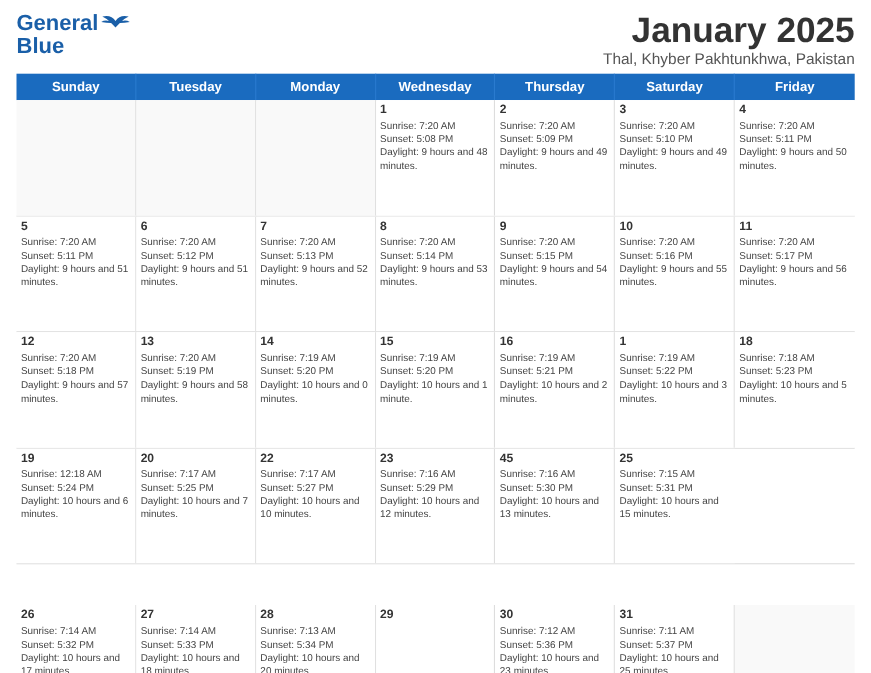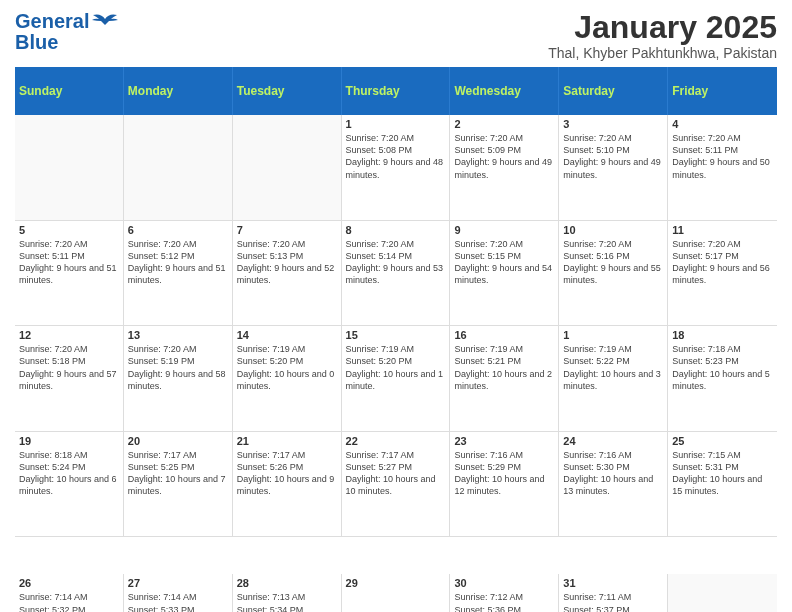--- a/index.html
+++ b/index.html
@@ -46,25 +46,25 @@
       flex: 1;
       display: flex;
       flex-direction: column;
     }
     .cal-header {
       display: grid;
       grid-template-columns: repeat(7, 1fr);
       background: #1a6bbf;
     }
     .cal-header-cell {
-      color: #bef264;
+      color: #ffffff;
       font-weight: bold;
       font-size: 12px;
-      padding: 17px 4px;
-      text-align: left;
+      padding: 5px 4px;
+      text-align: center;
       border-right: 1px solid #2a7bcf;
     }
     .cal-header-cell:last-child { border-right: none; }
     .cal-body {
       flex: 1;
       display: grid;
       grid-template-rows: repeat(5, 1fr);
     }
     .cal-row {
       display: grid;
@@ -110,24 +110,24 @@
     </div>
     <div class="title-section">
       <div class="month-title">January 2025</div>
       <div class="subtitle">Thal, Khyber Pakhtunkhwa, Pakistan</div>
     </div>
   </div>
 
   <div class="calendar">
     <div class="cal-header">
       <div class="cal-header-cell">Sunday</div>
+      <div class="cal-header-cell">Tuesday</div>
       <div class="cal-header-cell">Monday</div>
-      <div class="cal-header-cell">Tuesday</div>
+      <div class="cal-header-cell">Wednesday</div>
       <div class="cal-header-cell">Thursday</div>
-      <div class="cal-header-cell">Wednesday</div>
       <div class="cal-header-cell">Saturday</div>
       <div class="cal-header-cell">Friday</div>
     </div>
     <div class="cal-body" id="cal-body">
     <div class="cal-row">
           <div class="cal-cell empty"></div>
           <div class="cal-cell empty"></div>
           <div class="cal-cell empty"></div>
           <div class="cal-cell">
             <span class="day-num">1</span>
@@ -256,55 +256,48 @@
             <span class="day-num">18</span>
             <div class="cell-info">Sunrise: 7:18 AM
 Sunset: 5:23 PM
 Daylight: 10 hours
 and 5 minutes.</div>
           </div>
         </div>
         <div class="cal-row">
           <div class="cal-cell">
             <span class="day-num">19</span>
-            <div class="cell-info">Sunrise: 8:18 AM
+            <div class="cell-info">Sunrise: 12:18 AM
 Sunset: 5:24 PM
 Daylight: 10 hours
 and 6 minutes.</div>
           </div>
           <div class="cal-cell">
             <span class="day-num">20</span>
             <div class="cell-info">Sunrise: 7:17 AM
 Sunset: 5:25 PM
 Daylight: 10 hours
 and 7 minutes.</div>
           </div>
           <div class="cal-cell">
-            <span class="day-num">21</span>
-            <div class="cell-info">Sunrise: 7:17 AM
-Sunset: 5:26 PM
-Daylight: 10 hours
-and 9 minutes.</div>
-          </div>
-          <div class="cal-cell">
             <span class="day-num">22</span>
             <div class="cell-info">Sunrise: 7:17 AM
 Sunset: 5:27 PM
 Daylight: 10 hours
 and 10 minutes.</div>
           </div>
           <div class="cal-cell">
             <span class="day-num">23</span>
             <div class="cell-info">Sunrise: 7:16 AM
 Sunset: 5:29 PM
 Daylight: 10 hours
 and 12 minutes.</div>
           </div>
           <div class="cal-cell">
-            <span class="day-num">24</span>
+            <span class="day-num">45</span>
             <div class="cell-info">Sunrise: 7:16 AM
 Sunset: 5:30 PM
 Daylight: 10 hours
 and 13 minutes.</div>
           </div>
           <div class="cal-cell">
             <span class="day-num">25</span>
             <div class="cell-info">Sunrise: 7:15 AM
 Sunset: 5:31 PM
 Daylight: 10 hours

